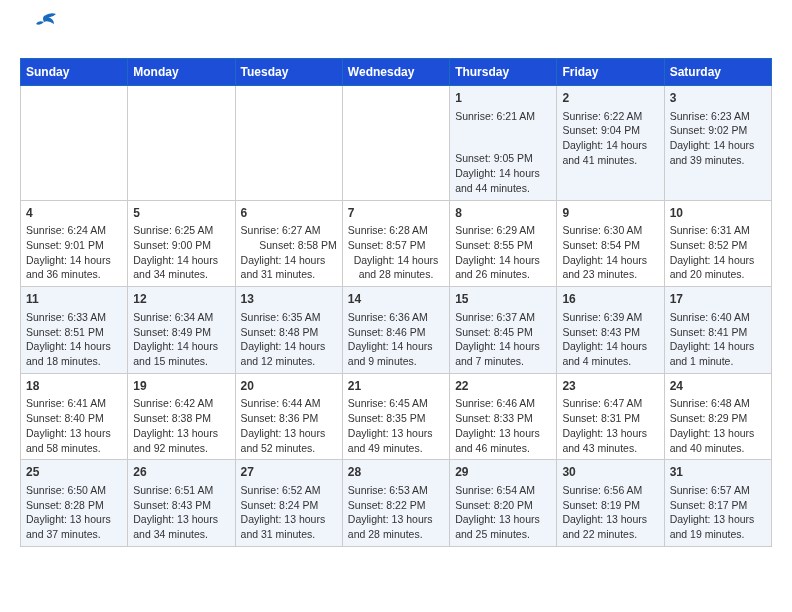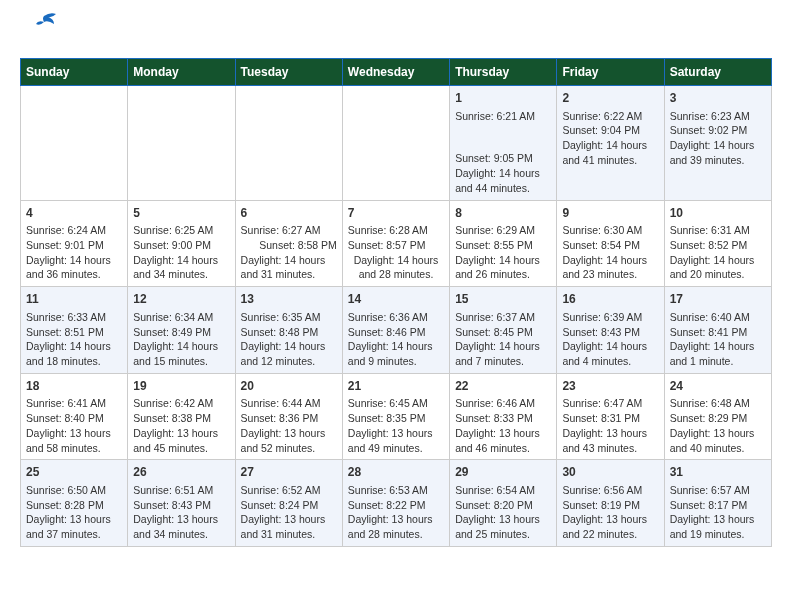--- a/index.html
+++ b/index.html
@@ -43,21 +43,21 @@
       font-size: 16px;
       font-weight: normal;
       color: #555;
     }
     table {
       width: 100%;
       border-collapse: collapse;
       font-size: 11px;
     }
     thead tr th {
-      background-color: #14532d;
+      background-color: #1d4ed8;
       color: #fff;
       padding: 6px 5px;
       text-align: left;
       font-size: 12px;
       font-weight: bold;
       border: 1px solid #1a6bbf;
     }
     tbody tr td {
       border: 1px solid #ccc;
       vertical-align: top;
@@ -235,21 +235,21 @@
         <td>
           <span class="day-num">18</span>
           <span style="display: block;">Sunrise: 6:41 AM</span>
           <span style="display: block;">Sunset: 8:40 PM</span>
           <span style="display: block;">Daylight: 13 hours and 58 minutes.</span>
         </td>
         <td>
           <span class="day-num">19</span>
           <span style="display: block;">Sunrise: 6:42 AM</span>
           <span style="display: block;">Sunset: 8:38 PM</span>
-          <span style="display: block;">Daylight: 13 hours and 45 minutes.</span>
+          <span style="display: block;">Daylight: 13 hours and 92 minutes.</span>
         </td>
         <td>
           <span class="day-num">20</span>
           <span style="display: block;">Sunrise: 6:44 AM</span>
           <span style="display: block;">Sunset: 8:36 PM</span>
           <span style="display: block;">Daylight: 13 hours and 52 minutes.</span>
         </td>
         <td>
           <span class="day-num">21</span>
           <span style="display: block;">Sunrise: 6:45 AM</span>

